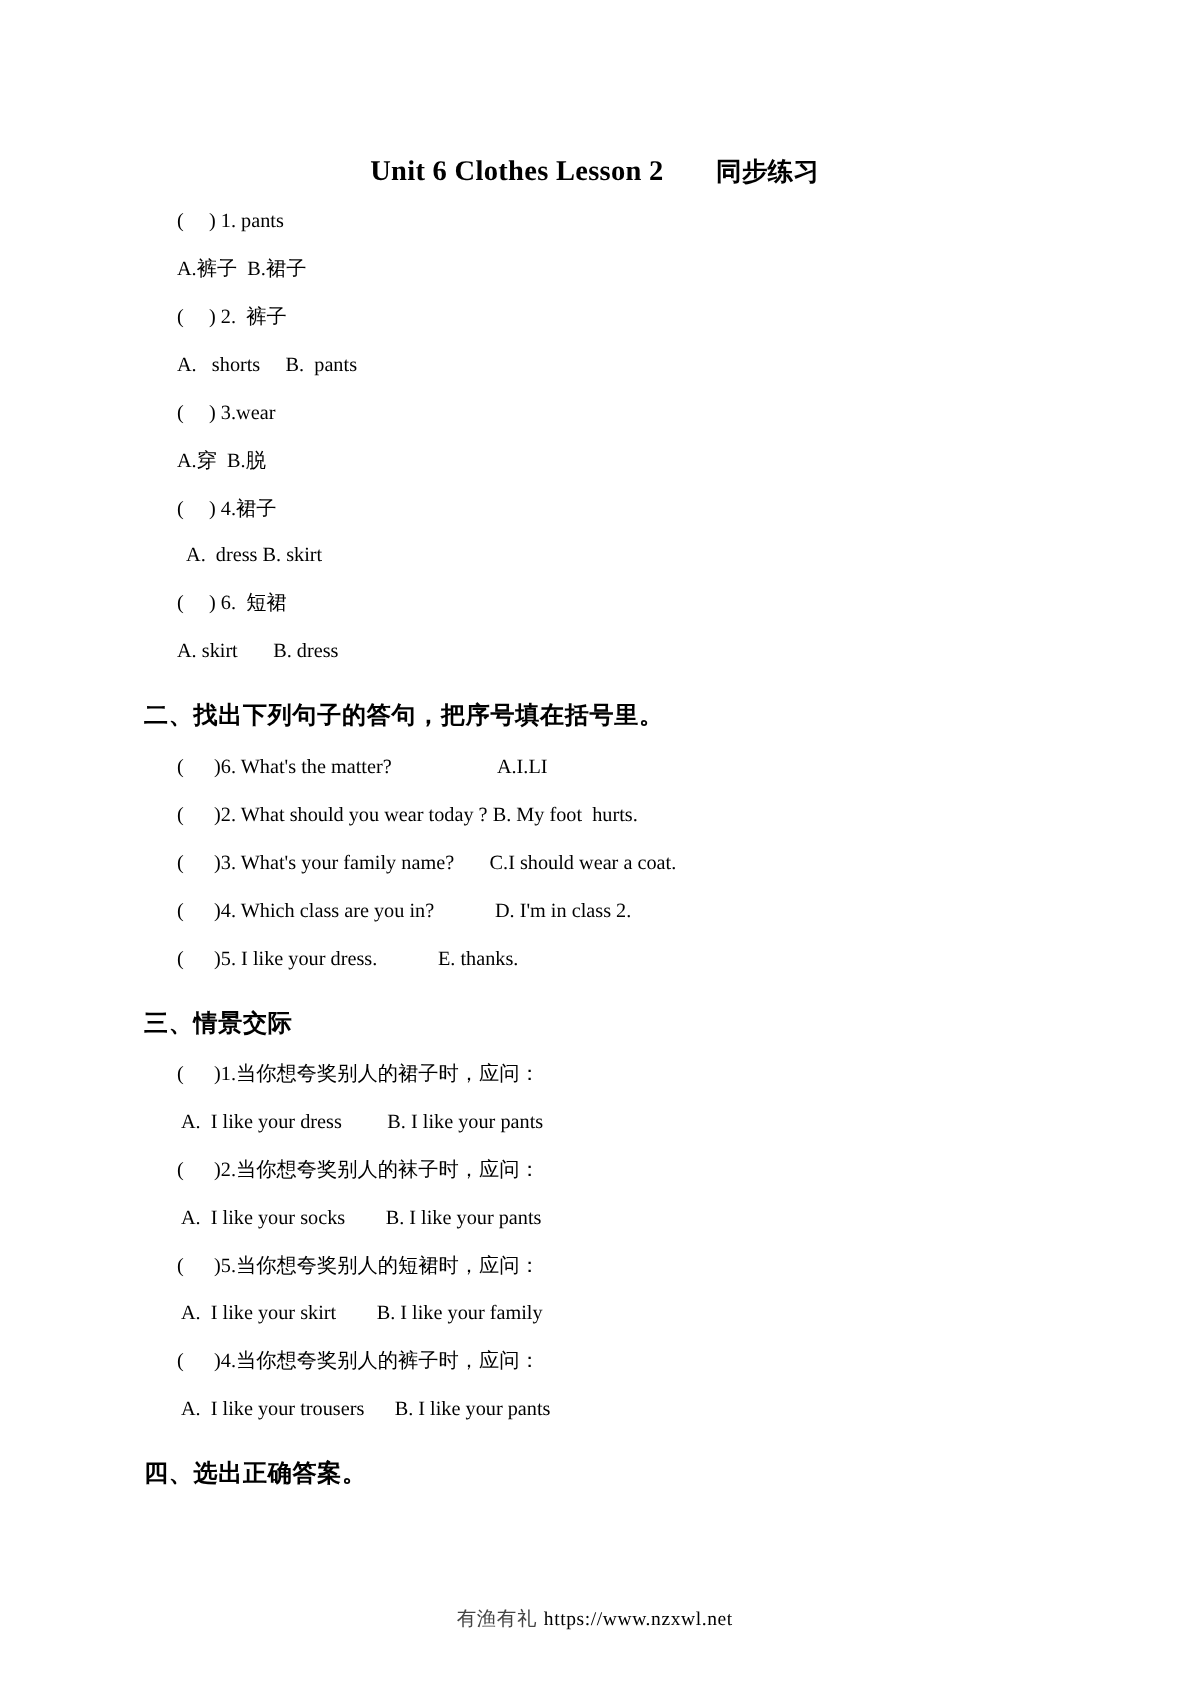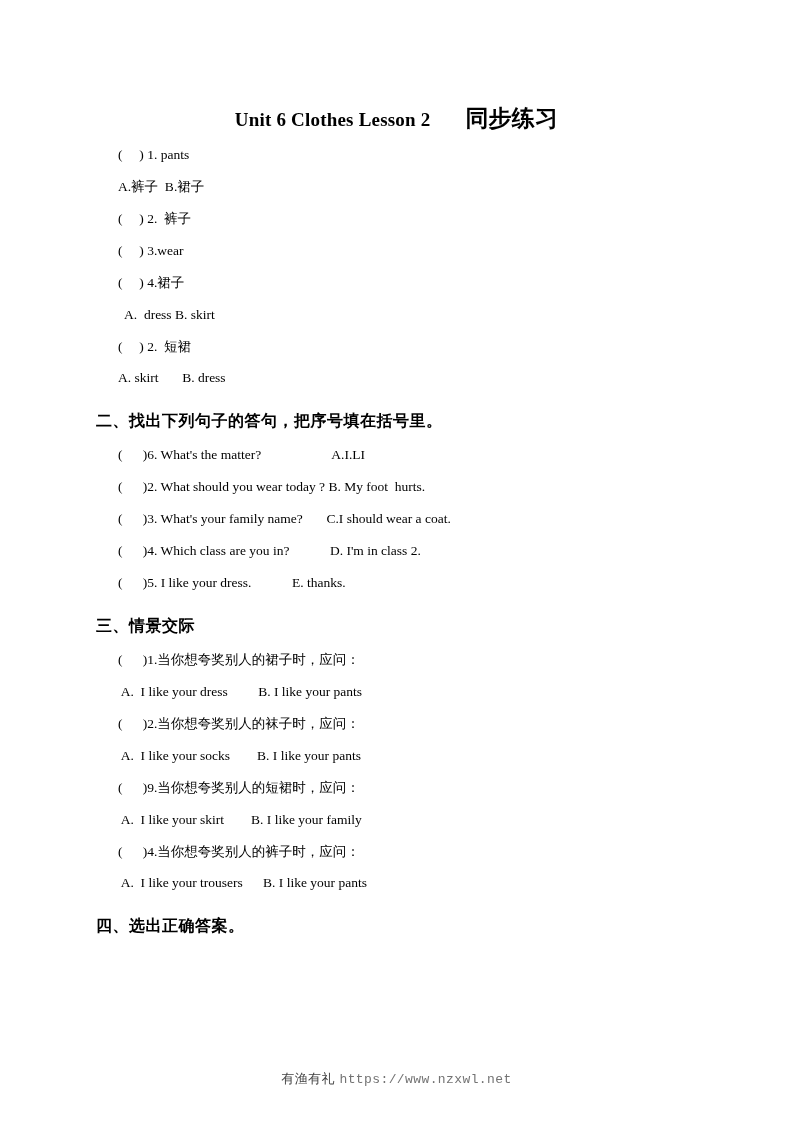--- a/index.html
+++ b/index.html
@@ -26,21 +26,21 @@
     text-align: center;
     font-size: 19px;
     font-weight: bold;
     margin: 0;
     padding-top: 103px;
     letter-spacing: 0.2px;
   }
   .doc-title .cn {
     font-family: "DejaVu Sans", "Liberation Sans", sans-serif;
     font-weight: bold;
-    font-size: 23px;
+    font-size: 17px;
     margin-left: 30px;
   }
   .section-heading {
     font-family: "DejaVu Sans", "Liberation Sans", sans-serif;
     font-size: 16px;
     font-weight: bold;
     margin: 0;
     padding-top: 22px;
     padding-bottom: 2px;
     letter-spacing: 0.5px;
@@ -60,58 +60,60 @@
     left: 0;
     right: 0;
     bottom: 34px;
     text-align: center;
     font-size: 13px;
     color: #444444;
     font-family: "DejaVu Sans", "Liberation Sans", sans-serif;
     letter-spacing: 0.4px;
   }
   .footer .url {
-    font-family: Liberation Mono, monospace;
-    color: #737373;
+    font-family: Liberation Serif, serif;
+    color: #000000;
   }
 </style>
 </head>
 <body>
 
 <div class="page">
 
   <h1 class="doc-title"><span>Unit 6 Clothes Lesson 2 </span><span class="cn">同步练习</span></h1>
 
   <div class="block">
     <p class="q-line">(     ) 1. pants</p>
     <p class="q-line">A.裤子  B.裙子</p>
     <p class="q-line">(     ) 2.  裤子</p>
+    <p class="q-line">A.   shorts     B.  pants</p>
     <p class="q-line">(     ) 3.wear</p>
+    <p class="q-line">A.穿  B.脱</p>
     <p class="q-line">(     ) 4.裙子</p>
     <p class="q-line">  A.  dress B. skirt</p>
-    <p class="q-line">(     ) 2.  短裙</p>
+    <p class="q-line">(     ) 6.  短裙</p>
     <p class="q-line">A. skirt       B. dress</p>
   </div>
 
   <h2 class="section-heading">二、找出下列句子的答句，把序号填在括号里。</h2>
   <div class="block">
     <p class="q-line">(      )6. What's the matter?                     A.I.LI</p>
     <p class="q-line">(      )2. What should you wear today ? B. My foot  hurts.</p>
     <p class="q-line">(      )3. What's your family name?       C.I should wear a coat.</p>
     <p class="q-line">(      )4. Which class are you in?            D. I'm in class 2.</p>
     <p class="q-line">(      )5. I like your dress.            E. thanks.</p>
   </div>
 
   <h2 class="section-heading">三、情景交际</h2>
   <div class="block">
     <p class="q-line">(      )1.当你想夸奖别人的裙子时，应问：</p>
     <p class="q-line"> A.  I like your dress         B. I like your pants</p>
     <p class="q-line">(      )2.当你想夸奖别人的袜子时，应问：</p>
     <p class="q-line"> A.  I like your socks        B. I like your pants</p>
-    <p class="q-line">(      )9.当你想夸奖别人的短裙时，应问：</p>
+    <p class="q-line">(      )5.当你想夸奖别人的短裙时，应问：</p>
     <p class="q-line"> A.  I like your skirt        B. I like your family</p>
     <p class="q-line">(      )4.当你想夸奖别人的裤子时，应问：</p>
     <p class="q-line"> A.  I like your trousers      B. I like your pants</p>
   </div>
 
   <h2 class="section-heading">四、选出正确答案。</h2>
 
   <div class="footer">
     <span>有渔有礼</span>
     <span class="url">https://www.nzxwl.net</span>

